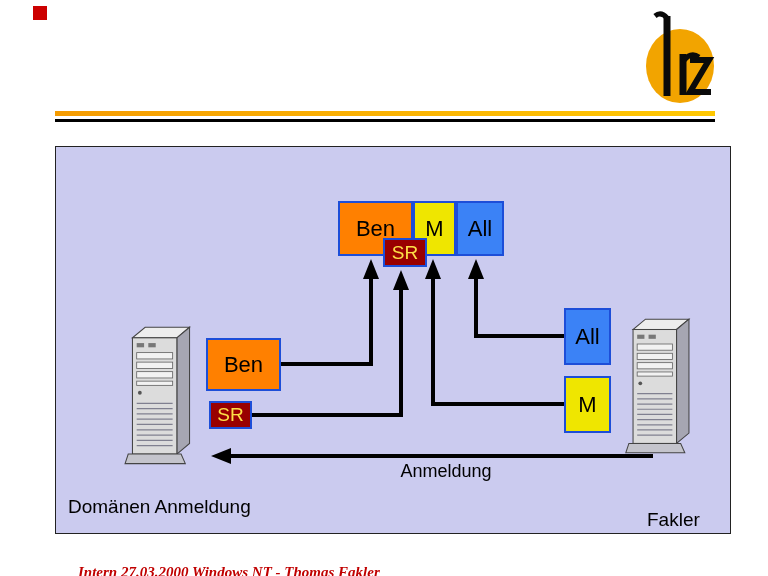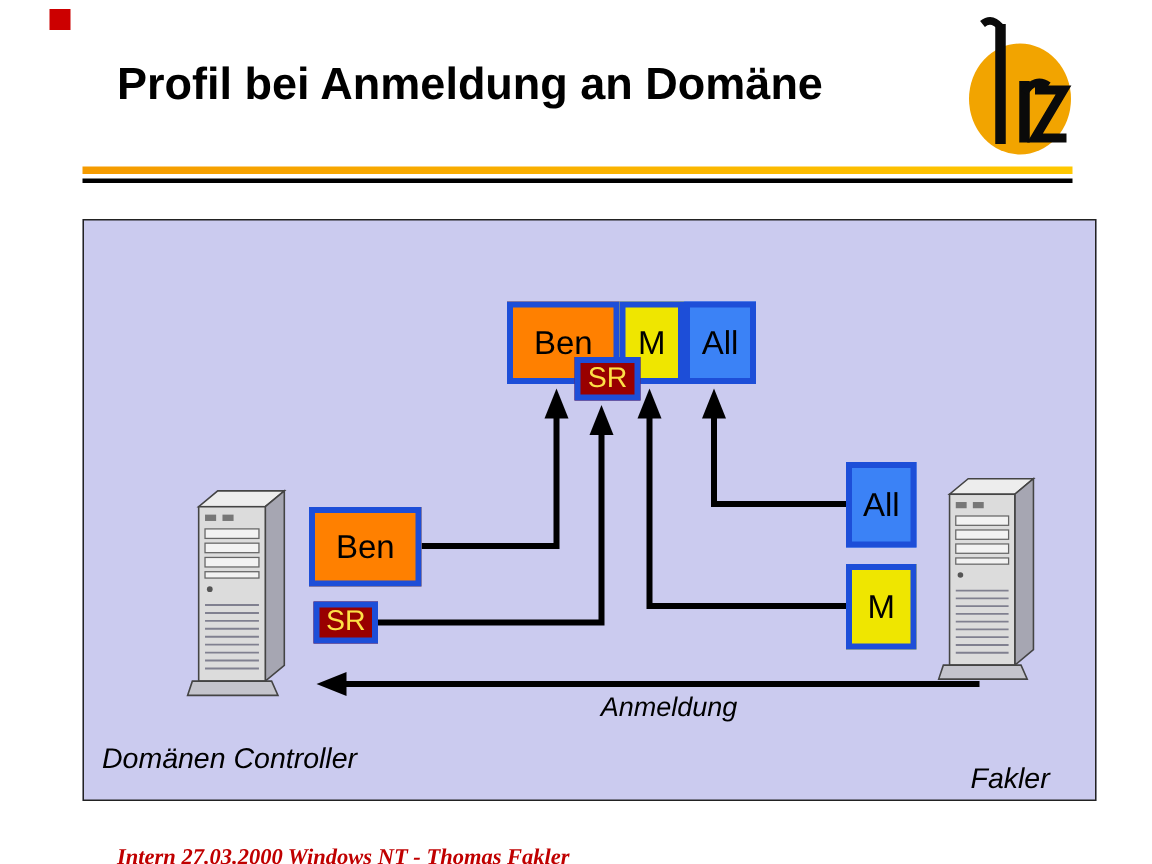--- a/index.html
+++ b/index.html
@@ -18,59 +18,58 @@
   .rule-black { position:absolute; left:55px; top:119px; width:660px; height:3px; background:#000; }
 
   .diagram {
     position:absolute; left:55px; top:146px; width:674px; height:386px;
     background:#CBCBEF; border:1px solid #222;
   }
   .arrows { position:absolute; left:0; top:0; z-index:1; }
 
   .pbox {
     position:absolute; display:flex; align-items:center; justify-content:center;
-    border:4px solid #1d4ed8; font-size:22px; color:#000; z-index:2; box-sizing:border-box;
+    border:2px solid #1d4ed8; font-size:22px; color:#000; z-index:2; box-sizing:border-box;
   }
   .orange { background:#FF8000; }
   .yellow { background:#EFE600; }
   .green  { background:#3b82f6; }
   .darkred { background:#990000; color:#fde047; font-size:19px; }
 
   .box-top-ben { left:282px; top:54px;  width:75px; height:55px; }
   .box-top-m   { left:357px; top:54px;  width:43px; height:55px; }
   .box-top-all { left:400px; top:54px;  width:48px; height:55px; }
   .box-top-sr  { left:327px; top:91px;  width:44px; height:29px; z-index:3; }
   .box-dc-ben  { left:150px; top:191px; width:75px; height:53px; }
   .box-dc-sr   { left:153px; top:254px; width:43px; height:28px; }
   .box-cl-all  { left:508px; top:161px; width:47px; height:57px; }
   .box-cl-m    { left:508px; top:229px; width:47px; height:57px; }
 
   .tower { position:absolute; z-index:2; }
   .tower-left  { left:66px;  top:176px; width:78px; height:148px; }
   .tower-right { left:568px; top:168px; width:74px; height:145px; }
 
-  .diagram-label { position:absolute; font-size:19px; color:#000; white-space:nowrap; z-index:2;font-style:italic; }
+  .diagram-label { position:absolute; font-size:19px; color:#000; white-space:nowrap; z-index:2; }
   .dc-label { left:12px; top:349px; }
   .clients-label { left:591px; top:362px; }
   .anmeldung { left:325px; top:314px; width:130px; text-align:center; font-size:18px; }
 
   .footer {
     position:absolute; left:78px; top:564px;
     font-family:"Liberation Serif", serif; font-style:italic; font-weight:bold;
     font-size:15px; color:#C00000; white-space:nowrap;
   }
 </style>
 </head>
 <body>
 
 <div class="slide">
 
   <div class="bullet"></div>
 
-  <div class="title">Profil bei Anmeldung an Domäne</div>
 
   <svg class="logo" viewBox="0 0 95 98">
     <ellipse cx="50" cy="58" rx="34" ry="37" fill="#F2A400"></ellipse>
     <g stroke="#0a0a0a" fill="none" stroke-width="7">
       <path d="M37,8 L37,88"></path>
       <path d="M37,10 Q31,3 25,8" stroke-width="5"></path>
       <path d="M53,46 L53,87"></path>
       <path d="M53,54 Q60,43 69,49" stroke-width="5"></path>
     </g>
     <g stroke="#0a0a0a" fill="none" stroke-width="6">
@@ -140,21 +139,21 @@
     <div class="pbox green box-cl-all">All</div>
     <div class="pbox yellow box-cl-m">M</div>
 
     <svg class="tower tower-left" viewBox="0 0 70 140">
       <use href="#tower"></use>
     </svg>
     <svg class="tower tower-right" viewBox="0 0 70 140">
       <use href="#tower"></use>
     </svg>
 
-    <div class="diagram-label dc-label">Domänen Controller</div>
+    <div class="diagram-label dc-label">Domänen Anmeldung</div>
     <div class="diagram-label clients-label">Fakler</div>
     <div class="diagram-label anmeldung">Anmeldung</div>
 
   </div>
 
   <div class="footer">Intern 27.03.2000 Windows NT - Thomas Fakler</div>
 
 </div>
 
 </body></html>

